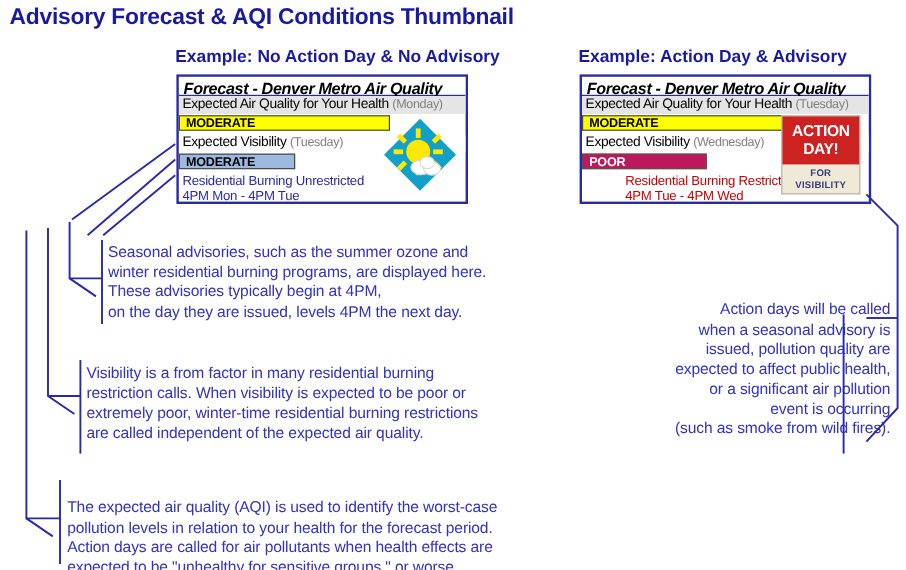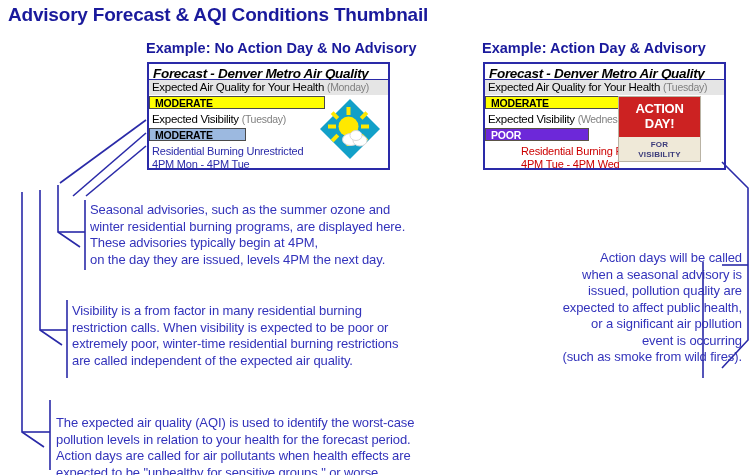--- a/index.html
+++ b/index.html
@@ -120,23 +120,23 @@
     position: absolute;
     right: 6px;
     top: 17px;
     width: 64px;
     height: 64px;
   }
 
   
   #action-day-badge {
     position: absolute;
-    right: 23px;
+    right: 7px;
     top: 16px;
-    width: 83px;
+    width: 66px;
     height: 66px;
     border: 1px solid #b9b3a4;
     box-sizing: border-box;
     background: #efe9d8;
   }
   #action-day-badge .badge-top {
     background: #cc2222;
     color: #ffffff;
     height: 40px;
     font-size: 13px;
@@ -235,21 +235,21 @@
     <div class="fc-rowlabel row-aq-label">
       <span>Expected Air Quality for Your Health</span>
       <span class="day">(Tuesday)</span>
     </div>
     <div class="level-bar bar-moderate-aqi" style="background: rgb(255, 255, 0);">MODERATE</div>
 
     <div class="fc-rowlabel row-vis-label">
       <span>Expected Visibility</span>
       <span class="day">(Wednesday)</span>
     </div>
-    <div class="level-bar bar-poor-vis" style="background: #6d28d9;">POOR</div>
+    <div class="level-bar bar-poor-vis" style="background: #be185d;">POOR</div>
 
     <div class="fc-footer footer-red" style="color: rgb(204, 0, 0); padding-left: 36px;">
       <div>Residential Burning Restricted</div>
       <div>4PM Tue - 4PM Wed</div>
     </div>
 
     <div id="action-day-badge" style="background: rgb(239, 233, 216);">
       <div class="badge-top" style="background: rgb(204, 34, 34);">
         <div>ACTION</div>
         <div>DAY!</div>

